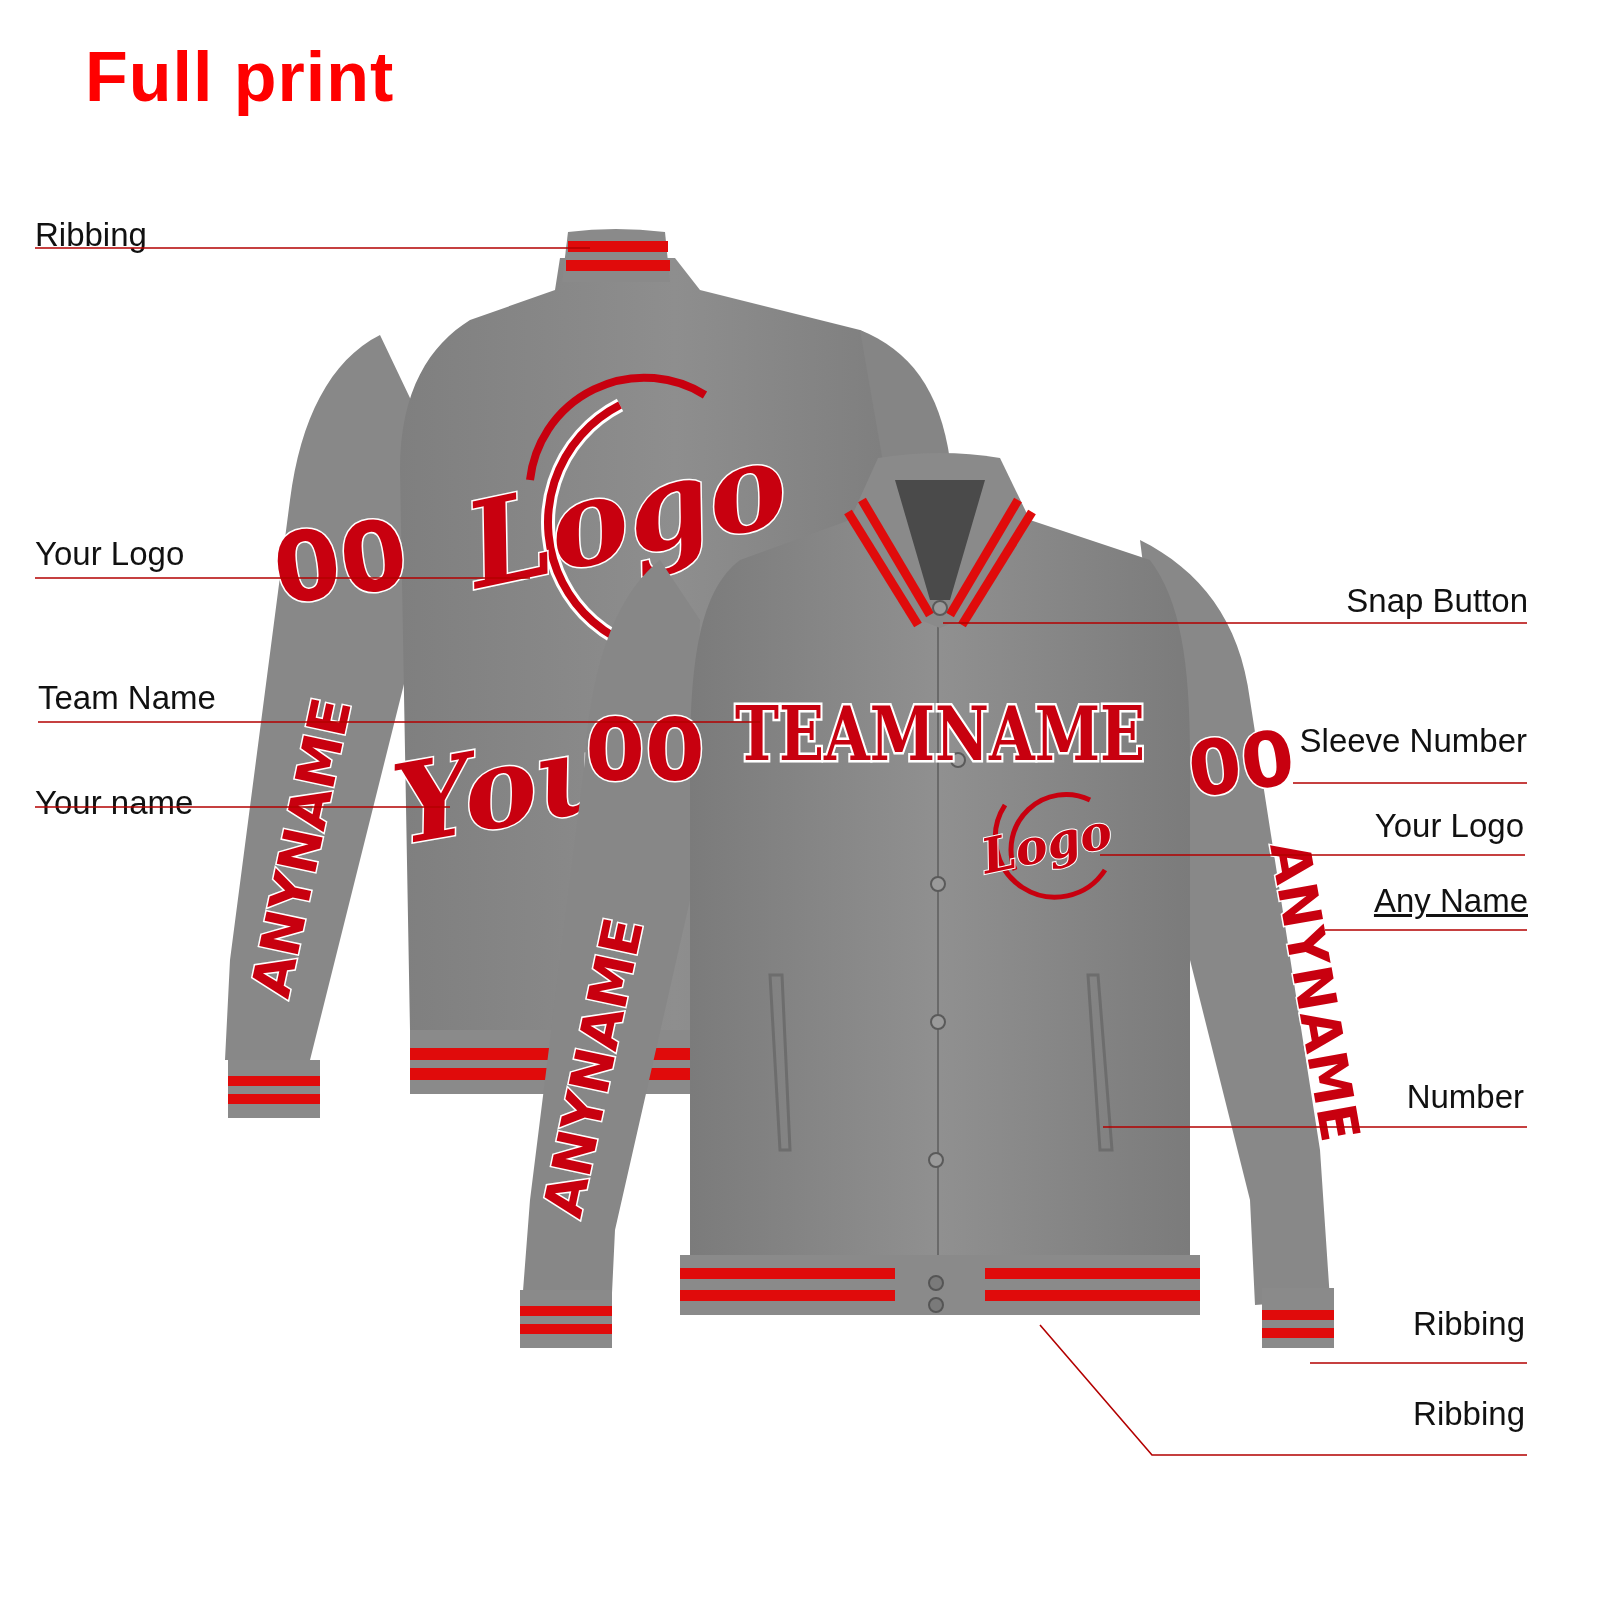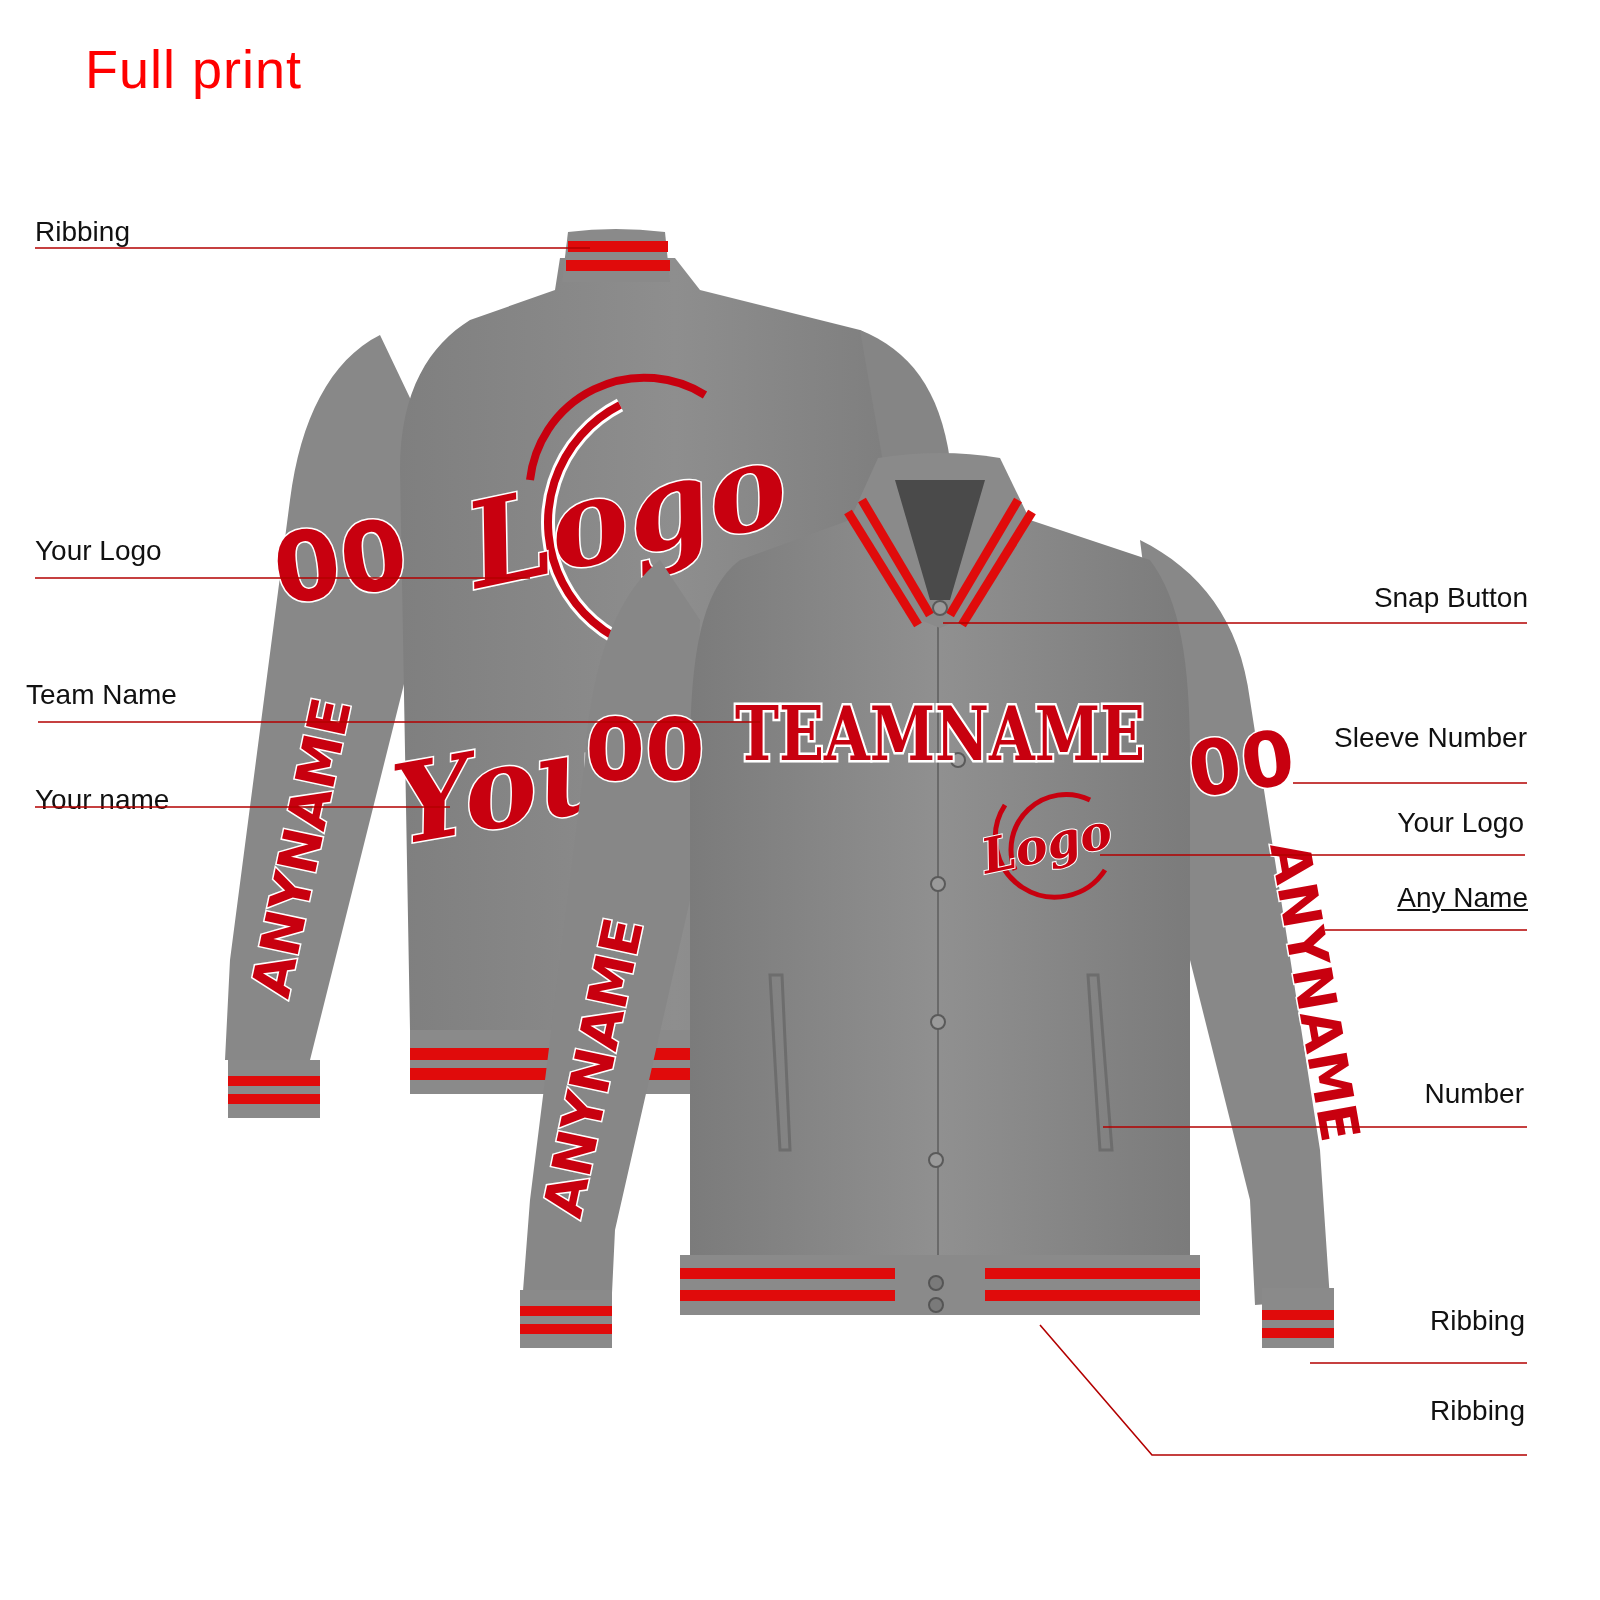--- a/index.html
+++ b/index.html
@@ -1,32 +1,32 @@
 <!DOCTYPE html>
 <html><head>
 <meta charset="utf-8">
 <style>
   html,body{margin:0;padding:0;background:#fff;}
   body{width:1600px;height:1600px;position:relative;overflow:hidden;font-family:"Liberation Sans",sans-serif;}
-  .title{position:absolute;left:85px;top:42px;font-size:54px;font-weight:normal;color:#ff0000;letter-spacing:1px;line-height:1;text-align:right;}
-  .label{position:absolute;font-size:28px;color:#111;line-height:1;white-space:nowrap;}
+  .title{position:absolute;left:85px;top:42px;font-size:70px;font-weight:bold;color:#ff0000;letter-spacing:1px;line-height:1;text-align:right;}
+  .label{position:absolute;font-size:33px;color:#111;line-height:1;white-space:nowrap;}
   .label.right{}
   svg.art{position:absolute;left:0;top:0;}
   .tn{font-family:"DejaVu Serif",serif;font-weight:bold;}
   .script{font-family:"DejaVu Serif",serif;font-style:italic;font-weight:bold;}
   .block{font-family:"DejaVu Sans",sans-serif;font-weight:bold;}
 </style>
 </head>
 <body>
 
 <div class="title">Full print</div>
 
 <div class="label" style="left:35px;top:218px;">Ribbing</div>
 <div class="label" style="left:35px;top:537px;">Your Logo</div>
-<div class="label" style="left:26px;top:681px;">Team Name</div>
+<div class="label" style="left:38px;top:681px;">Team Name</div>
 <div class="label" style="left:35px;top:766px;margin-top:20px;">Your name</div>
 
 <div class="label right" style="right:72px;top:584px;">Snap Button</div>
 <div class="label right" style="right:73px;top:724px;">Sleeve Number</div>
 <div class="label right" style="right:76px;top:809px;">Your Logo</div>
 <div class="label right" style="right:72px;top:884px;text-decoration:underline;">Any Name</div>
 <div class="label right" style="right:76px;top:1080px;">Number</div>
 <div class="label right" style="right:75px;top:1307px;">Ribbing</div>
 <div class="label right" style="right:75px;top:1397px;">Ribbing</div>
 

